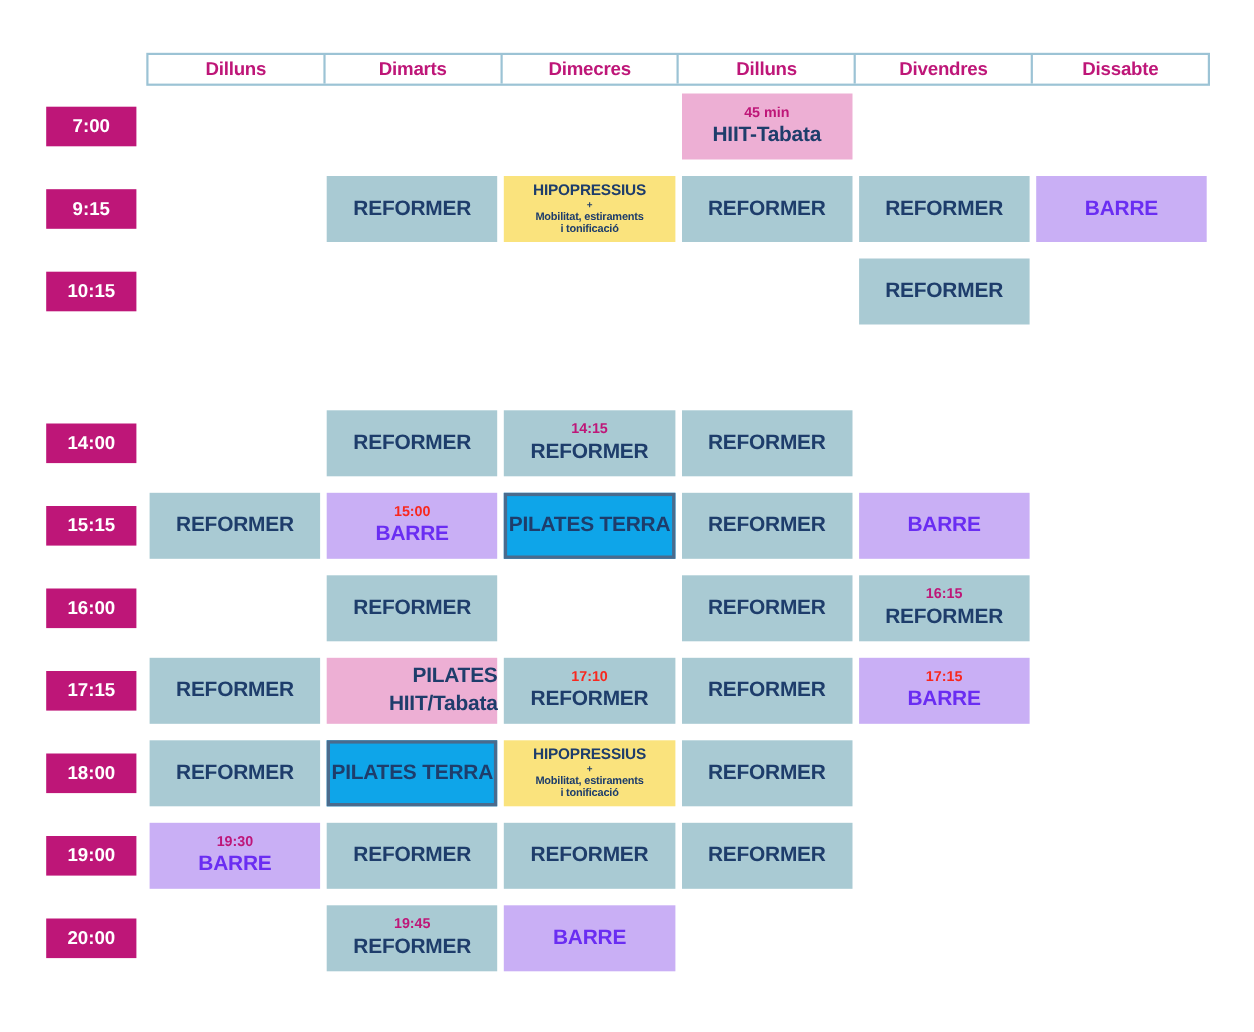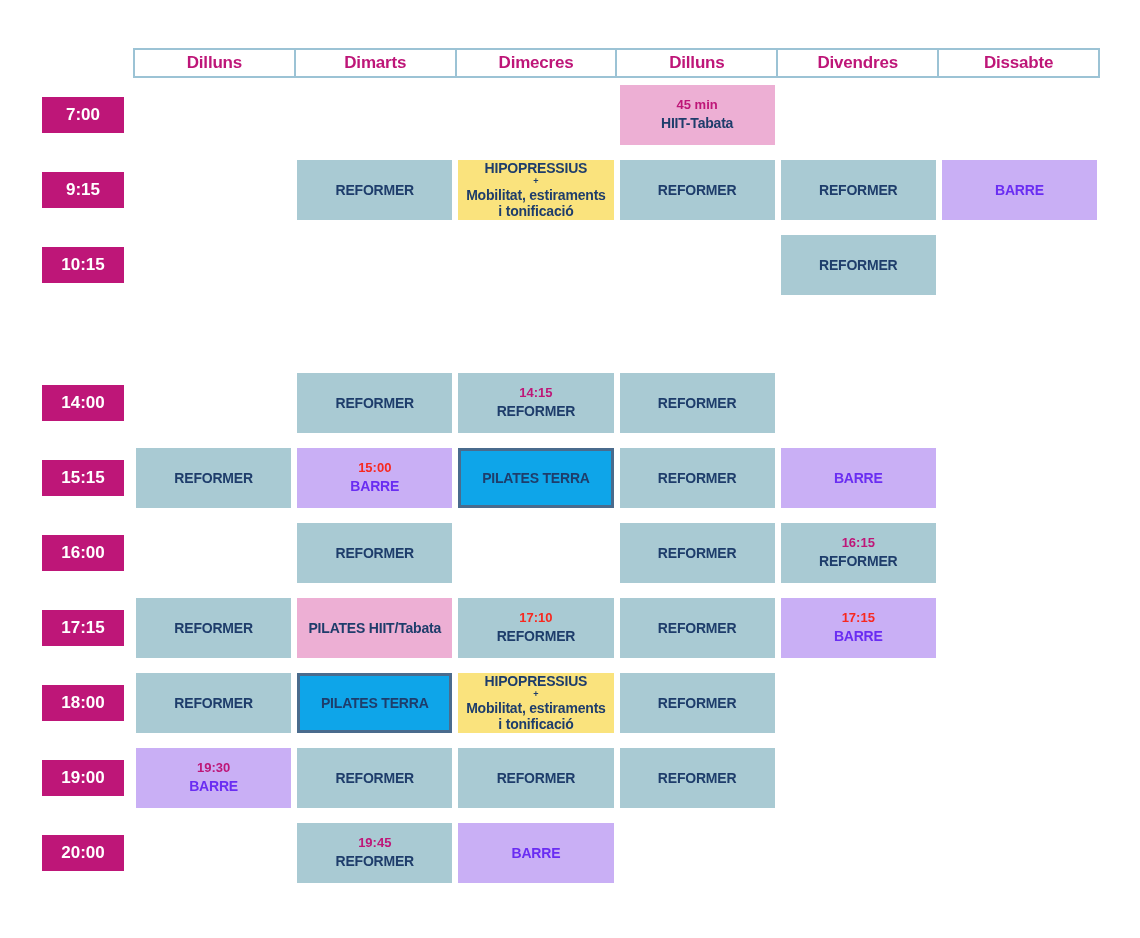--- a/index.html
+++ b/index.html
@@ -72,36 +72,36 @@
     text-align:right;
     line-height:1.3;
   }
   .cell.blue{background:var(--cell-blue);}
   .cell.pink{background:var(--cell-pink);}
   .cell.yellow{background:var(--cell-yellow);}
   .cell.purple{background:var(--cell-purple);}
   .cell.outline{background:#0ea5e9;border:3px solid var(--outline-border);}
   .cell .label{
     color:var(--navy);
-    font-weight:bold;font-size:14px;letter-spacing:-0.2px;
+    font-weight:bold;font-size:19px;letter-spacing:-0.2px;
   }
   .cell .label.violet{color:var(--violet);}
   .cell.yellow .label{font-size:14px;line-height:1.1;}
   .cell .pre{
     font-weight:bold;font-size:13px;
   }
   .cell .pre.magenta{color:var(--magenta);}
   .cell .pre.red{color:var(--red);}
   .cell .plus{
     color:var(--navy);
     font-weight:bold;font-size:9px;line-height:1.2;
   }
   .cell .sub{
     color:var(--navy);
-    font-weight:bold;font-size:14px;line-height:1.15;letter-spacing:-0.2px;
+    font-weight:bold;font-size:10px;line-height:1.15;letter-spacing:-0.2px;
   }
 </style>
 </head>
 <body>
 
 <div class="sheet">
   <div class="header-row">
       <div class="day-header">Dilluns</div>
       <div class="day-header">Dimarts</div>
       <div class="day-header">Dimecres</div>

